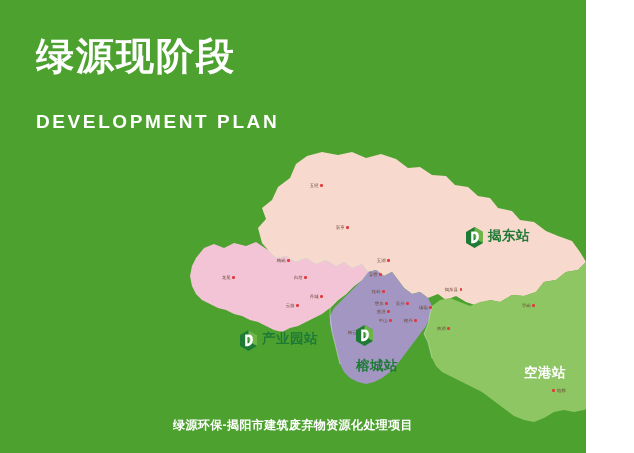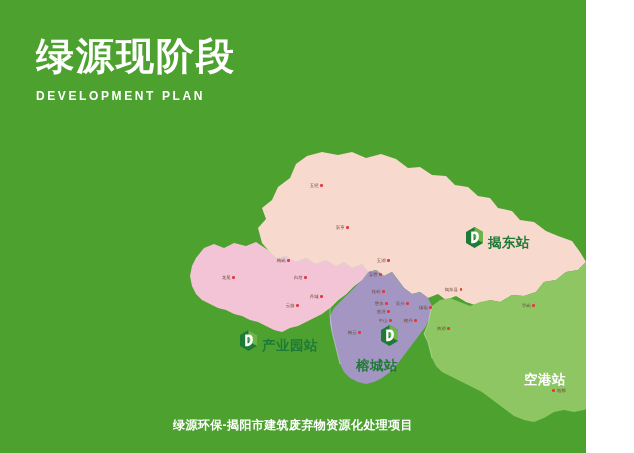--- a/index.html
+++ b/index.html
@@ -31,23 +31,23 @@
   }
   .title-line {
     color: #ffffff;
     font-size: 38px;
     line-height: 45px;
     font-weight: bold;
     letter-spacing: 2px;
     white-space: nowrap;
   }
   #subtitle-en {
-    margin-top: 10px;
+    margin-top: 32px;
     color: #ffffff;
-    font-size: 12px;
+    font-size: 19px;
     font-weight: bold;
     letter-spacing: 2.6px;
     white-space: nowrap;
   }
 
   
   #map-wrap {
     position: absolute;
     left: 0;
     top: 0;
@@ -58,21 +58,21 @@
     position: absolute;
     left: 0;
     top: 0;
     display: block;
   }
 
   
   .station {
     position: absolute;
     display: flex;
-    align-items: flex-end;
+    align-items: flex-start;
     gap: 5px;
     z-index: 4;
   }
   .station.reverse { flex-direction: row-reverse; gap: 34px; }
   .station-name {
     font-size: 13.5px;
     font-weight: bold;
     letter-spacing: 0.5px;
     white-space: nowrap;
   }

